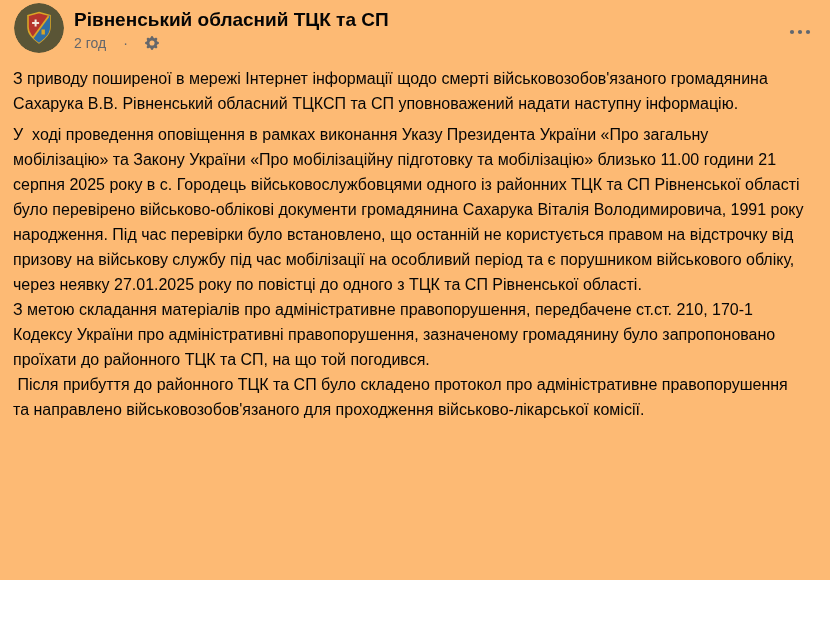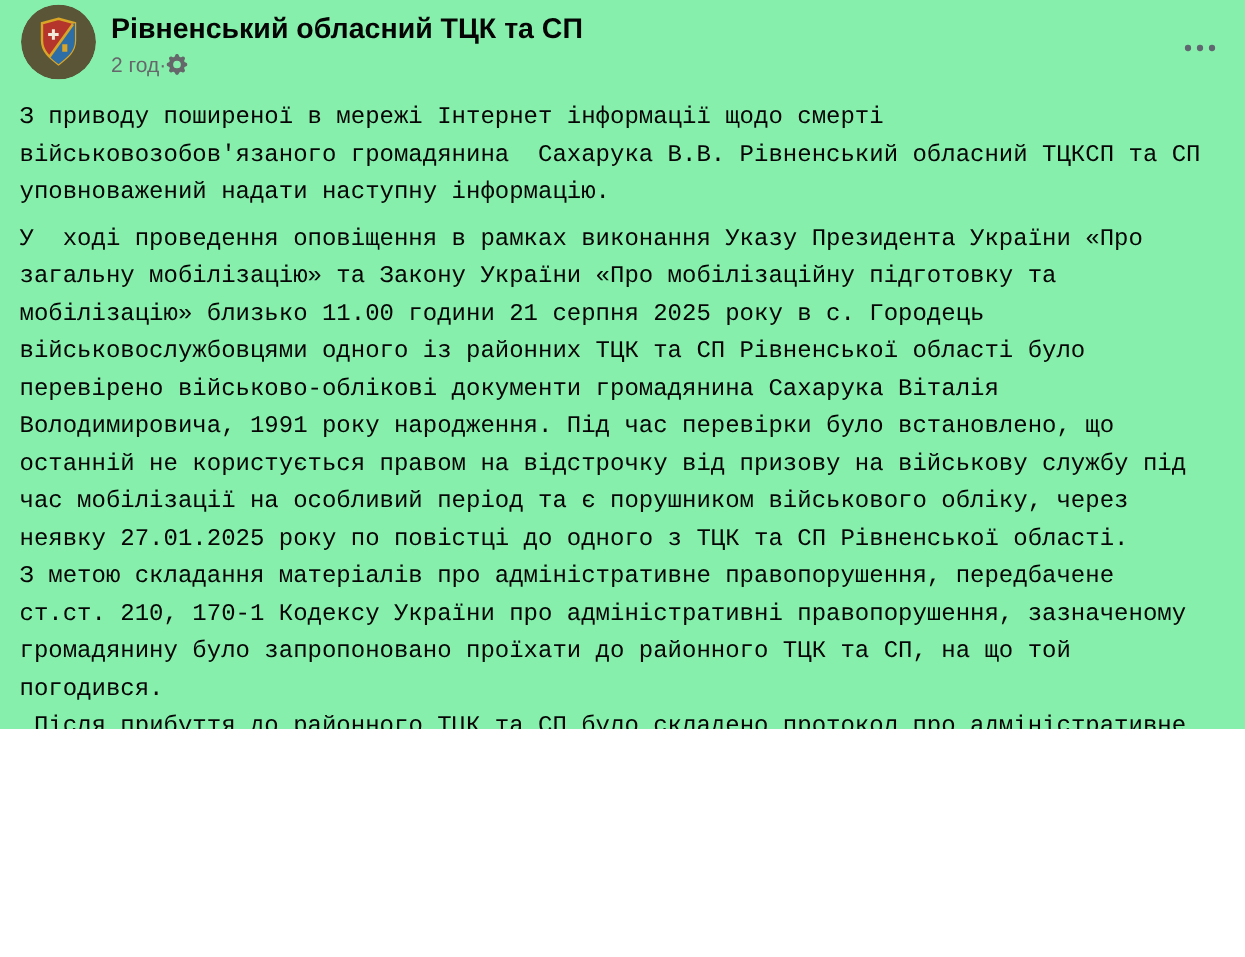--- a/index.html
+++ b/index.html
@@ -4,22 +4,22 @@
 <style>
   html, body {
     margin: 0;
     padding: 0;
     background: #ffffff;
     font-family: "Liberation Sans", "DejaVu Sans", sans-serif;
   }
   .stage {
     position: relative;
     width: 830px;
-    height: 486px;
-    background: #86efac;
+    height: 580px;
+    background: #fdba74;
     overflow: hidden;
   }
   .post-header {
     display: flex;
     align-items: flex-start;
     padding: 3px 14px 0 14px;
     position: relative;
   }
   .avatar {
     width: 50px;
@@ -37,21 +37,21 @@
   .page-name {
     font-size: 19px;
     font-weight: 600;
     color: #050505;
     line-height: 24px;
     cursor: pointer;
   }
   .sub-line {
     display: flex;
     align-items: center;
-    gap: 0;
+    gap: 17px;
     margin-top: 2px;
     font-size: 14px;
     color: #65676b;
     line-height: 18px;
   }
   .sub-line .timestamp { cursor: pointer; }
   .gear-icon {
     display: inline-flex;
     width: 14px;
     height: 14px;
@@ -72,21 +72,20 @@
   .post-body {
     padding: 13px 22px 0 13px;
   }
   .post-body p {
     margin: 0;
     font-size: 16px;
     line-height: 25px;
     color: #050505;
     white-space: pre-wrap;
     word-wrap: break-word;
-    font-family: Liberation Mono, monospace;
   }
   .post-body p.para-gap {
     margin-bottom: 6px;
   }
 </style>
 </head>
 <body>
 
 <div class="stage">
 

